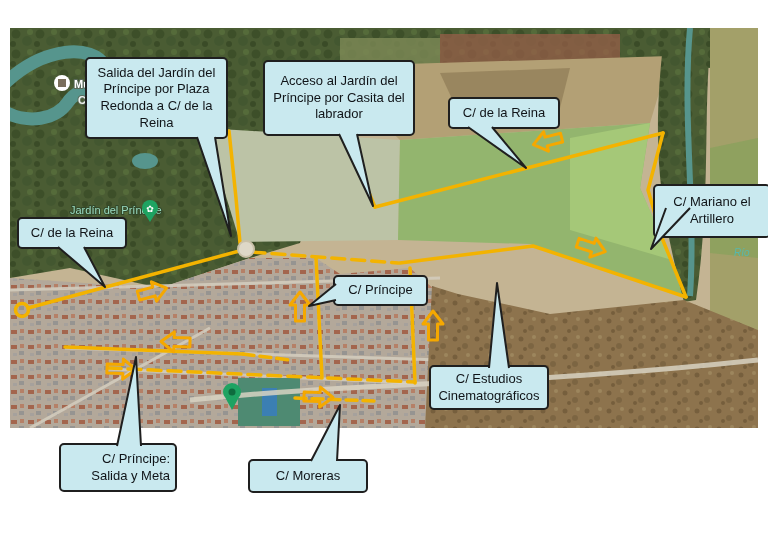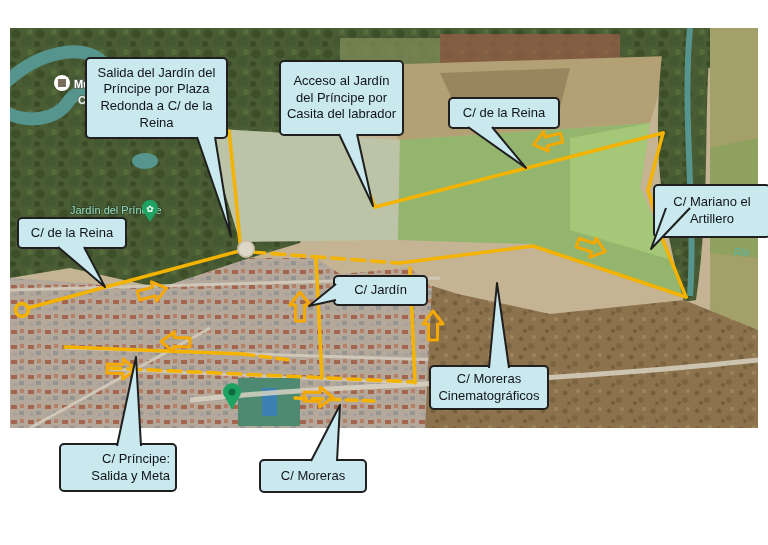--- a/index.html
+++ b/index.html
@@ -145,42 +145,42 @@
         <circle cx="222" cy="364" r="3.5" fill="#0e6b3e"></circle>
 
         <text class="riolabel" x="724" y="228">Río</text>
       </g>
     </svg>
   </div>
 
   <div class="callout" style="left:85px;top:57px;width:143px;min-height:82px;">
     <span>Salida del Jardín del Príncipe por Plaza Redonda a C/ de la Reina</span>
   </div>
-  <div class="callout" style="left:279px;top:60px;width:125px;min-height:76px;">
+  <div class="callout" style="left:263px;top:60px;width:152px;min-height:76px;">
     <span>Acceso al Jardín del Príncipe por Casita del labrador</span>
   </div>
   <div class="callout" style="left:448px;top:97px;width:112px;min-height:32px;">
     <span>C/ de la Reina</span>
   </div>
   <div class="callout" style="left:653px;top:156px;width:118px;min-height:54px;margin-top:28px;">
     <span>C/ Mariano el Artillero</span>
   </div>
   <div class="callout" style="left:17px;top:217px;width:110px;min-height:32px;">
     <span>C/ de la Reina</span>
   </div>
   <div class="callout" style="left:333px;top:275px;width:95px;min-height:31px;">
-    <span>C/ Jardín</span>
+    <span>C/ Príncipe</span>
   </div>
   <div class="callout" style="left:429px;top:365px;width:120px;min-height:45px;">
-    <span>C/ Moreras Cinematográficos</span>
+    <span>C/ Estudios Cinematográficos</span>
   </div>
   <div class="callout" style="left:59px;top:443px;width:118px;min-height:49px;text-align:right;">
     <span>C/ Príncipe: Salida y Meta</span>
   </div>
-  <div class="callout" style="left:259px;top:459px;width:108px;min-height:34px;">
+  <div class="callout" style="left:248px;top:459px;width:120px;min-height:34px;">
     <span>C/ Moreras</span>
   </div>
 
   <svg class="overlay pointers" viewBox="0 0 768 545">
     <g fill="#c9e9ef" stroke="#1f1f1f" stroke-width="2" stroke-linejoin="round">
       <path d="M 197 137 L 231 236 L 215 137"></path>
       <path d="M 339 134 L 373 206 L 357 134"></path>
       <path d="M 468 127 L 526 168 L 492 127"></path>
       <path d="M 666 208 L 651 249 L 690 208"></path>
       <path d="M 58 247 L 105 287 L 84 247"></path>

